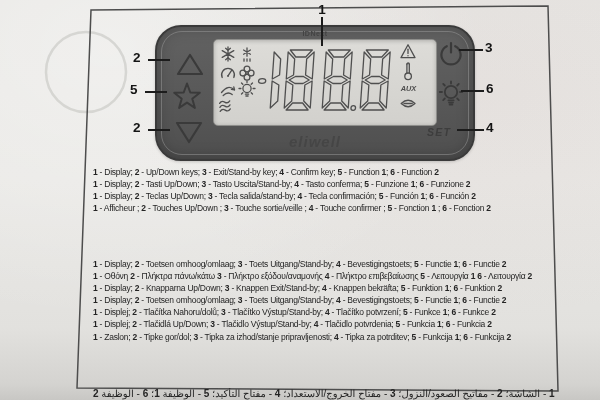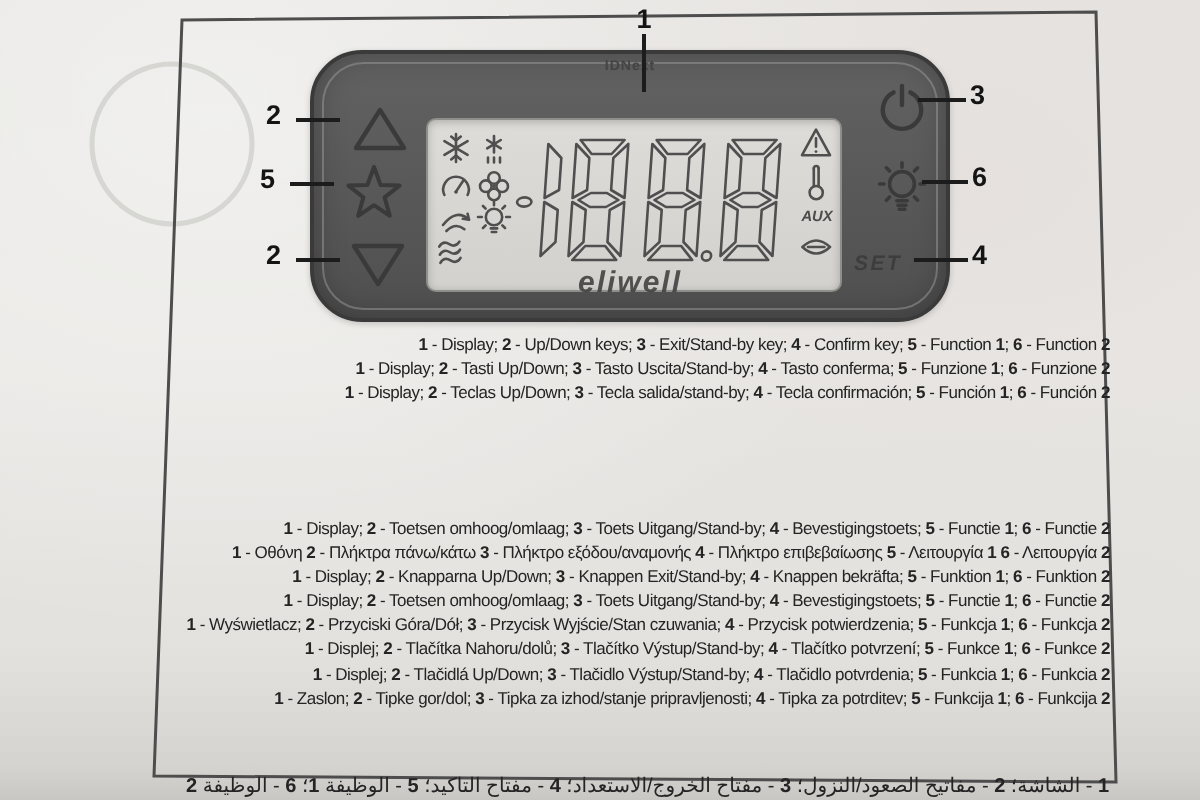--- a/index.html
+++ b/index.html
@@ -24,24 +24,25 @@
     background:linear-gradient(180deg,#626262,#585858 55%,#4f4f4f);
     border:2px solid #3a3a3a;
     box-shadow: inset 0 0 16px rgba(0,0,0,.28), 0 1px 3px rgba(0,0,0,.18);
   }
   .ring { position:absolute; inset:4px; border:1px solid rgba(155,155,155,.5); border-radius:21px; }
   .model {
     position:absolute; top:3px; left:0; right:0; text-align:center;
     font-size:7px; font-weight:bold; letter-spacing:.5px; color:#444;
   }
   .display {
-    position:absolute; left:56px; top:32px; width:206px; height:85px;
+    position:absolute; left:56px; top:12px; width:206px; height:85px;
     background:linear-gradient(180deg,#dddcd8,#d2d1cd);
     border:1px solid #8e8e8b; border-radius:5px;
     box-shadow: inset 0 1px 4px rgba(0,0,0,.22);
+    padding-left: 16px;
   }
   .display svg { position:absolute; left:0; top:0; }
   .brand {
     position:absolute; top:106px; left:0; right:0; text-align:center;
     font-size:15px; font-weight:bold; font-style:italic; letter-spacing:1px;
     color:#454545; opacity:.92;
   }
   .setlbl {
     position:absolute; left:260px; top:99px; width:44px; text-align:center;
     font-size:10.5px; font-weight:bold; font-style:italic; letter-spacing:1.2px; color:#3d3d3d;
@@ -49,21 +50,21 @@
   .btn { position:absolute; }
 
   
   .co { position:absolute; font-weight:bold; font-size:13.5px; color:#141414; }
   .lh { position:absolute; height:1.5px; background:#1c1c1c; }
   .lv { position:absolute; width:1.5px;  background:#1c1c1c; }
 
   
   .lg {
     position:absolute; left:93px; width:462px; overflow:hidden;
-    color:#242424; font-size:8.5px; letter-spacing:-0.25px;text-align:right;
+    color:#242424; font-size:8.5px; letter-spacing:-0.25px;
   }
   #lg1 { top:166px; } #lg2 { top:258px; }
   #lg3 { top:388px; direction:rtl; text-align:left; font-size:10px; letter-spacing:0; }
   .ln { white-space:nowrap; height:12.1px; line-height:12.1px; }
   .ln.indent { padding-left:10px; }
   .ln b { font-weight:bold; }
 </style>
 </head>
 <body>
 
@@ -199,27 +200,27 @@
   <div class="co" style="left:486px;top:81px">6</div>
   <div class="lh" style="left:461px;top:90px;width:23px"></div>
 
   <div class="co" style="left:486px;top:120px">4</div>
   <div class="lh" style="left:457px;top:129px;width:27px"></div>
 
   <div class="lg" id="lg1">
       <div class="ln"><b>1</b> - Display; <b>2</b> - Up/Down keys; <b>3</b> - Exit/Stand-by key; <b>4</b> - Confirm key; <b>5</b> - Function <b>1</b>; <b>6</b> - Function <b>2</b></div>
       <div class="ln"><b>1</b> - Display; <b>2</b> - Tasti Up/Down; <b>3</b> - Tasto Uscita/Stand-by; <b>4</b> - Tasto conferma; <b>5</b> - Funzione <b>1</b>; <b>6</b> - Funzione <b>2</b></div>
       <div class="ln"><b>1</b> - Display; <b>2</b> - Teclas Up/Down; <b>3</b> - Tecla salida/stand-by; <b>4</b> - Tecla confirmación; <b>5</b> - Función <b>1</b>; <b>6</b> - Función <b>2</b></div>
+      <div class="ln"><b>1</b> - Afficheur ; <b>2</b> - Touches Up/Down ; <b>3</b> - Touche sortie/veille ; <b>4</b> - Touche confirmer ; <b>5</b> - Fonction <b>1</b> ; <b>6</b> - Fonction <b>2</b></div>
     </div>
   <div class="lg" id="lg2">
       <div class="ln"><b>1</b> - Display; <b>2</b> - Toetsen omhoog/omlaag; <b>3</b> - Toets Uitgang/Stand-by; <b>4</b> - Bevestigingstoets; <b>5</b> - Functie <b>1</b>; <b>6</b> - Functie <b>2</b></div>
       <div class="ln"><b>1</b> - Οθόνη <b>2</b> - Πλήκτρα πάνω/κάτω <b>3</b> - Πλήκτρο εξόδου/αναμονής <b>4</b> - Πλήκτρο επιβεβαίωσης <b>5</b> - Λειτουργία <b>1</b> <b>6</b> - Λειτουργία <b>2</b></div>
       <div class="ln"><b>1</b> - Display; <b>2</b> - Knapparna Up/Down; <b>3</b> - Knappen Exit/Stand-by; <b>4</b> - Knappen bekräfta; <b>5</b> - Funktion <b>1</b>; <b>6</b> - Funktion <b>2</b></div>
       <div class="ln"><b>1</b> - Display; <b>2</b> - Toetsen omhoog/omlaag; <b>3</b> - Toets Uitgang/Stand-by; <b>4</b> - Bevestigingstoets; <b>5</b> - Functie <b>1</b>; <b>6</b> - Functie <b>2</b></div>
-      <div class="ln"><b>1</b> - Wyświetlacz; <b>2</b> - Przyciski Góra/Dół; <b>3</b> - Przycisk Wyjście/Stan czuwania; <b>4</b> - Przycisk potwierdzenia; <b>5</b> - Funkcja <b>1</b>; <b>6</b> - Funkcja <b>2</b></div>
       <div class="ln"><b>1</b> - Displej; <b>2</b> - Tlačítka Nahoru/dolů; <b>3</b> - Tlačítko Výstup/Stand-by; <b>4</b> - Tlačítko potvrzení; <b>5</b> - Funkce <b>1</b>; <b>6</b> - Funkce <b>2</b></div>
       <div class="ln"><b>1</b> - Displej; <b>2</b> - Tlačidlá Up/Down; <b>3</b> - Tlačidlo Výstup/Stand-by; <b>4</b> - Tlačidlo potvrdenia; <b>5</b> - Funkcia <b>1</b>; <b>6</b> - Funkcia <b>2</b></div>
       <div class="ln"><b>1</b> - Zaslon;  <b>2</b> - Tipke gor/dol;  <b>3</b> - Tipka za izhod/stanje pripravljenosti;  <b>4</b> - Tipka za potrditev;  <b>5</b> - Funkcija <b>1</b>;  <b>6</b> - Funkcija <b>2</b></div>
     </div>
   <div class="lg" id="lg3">
       <div class="ln"><b>1</b> - الشاشة؛ <b>2</b> - مفاتيح الصعود/النزول؛ <b>3</b> - مفتاح الخروج/الاستعداد؛ <b>4</b> - مفتاح التأكيد؛ <b>5</b> - الوظيفة <b>1</b>؛ <b>6</b> - الوظيفة <b>2</b></div>
     </div>
 </div>
 
 </body></html>

